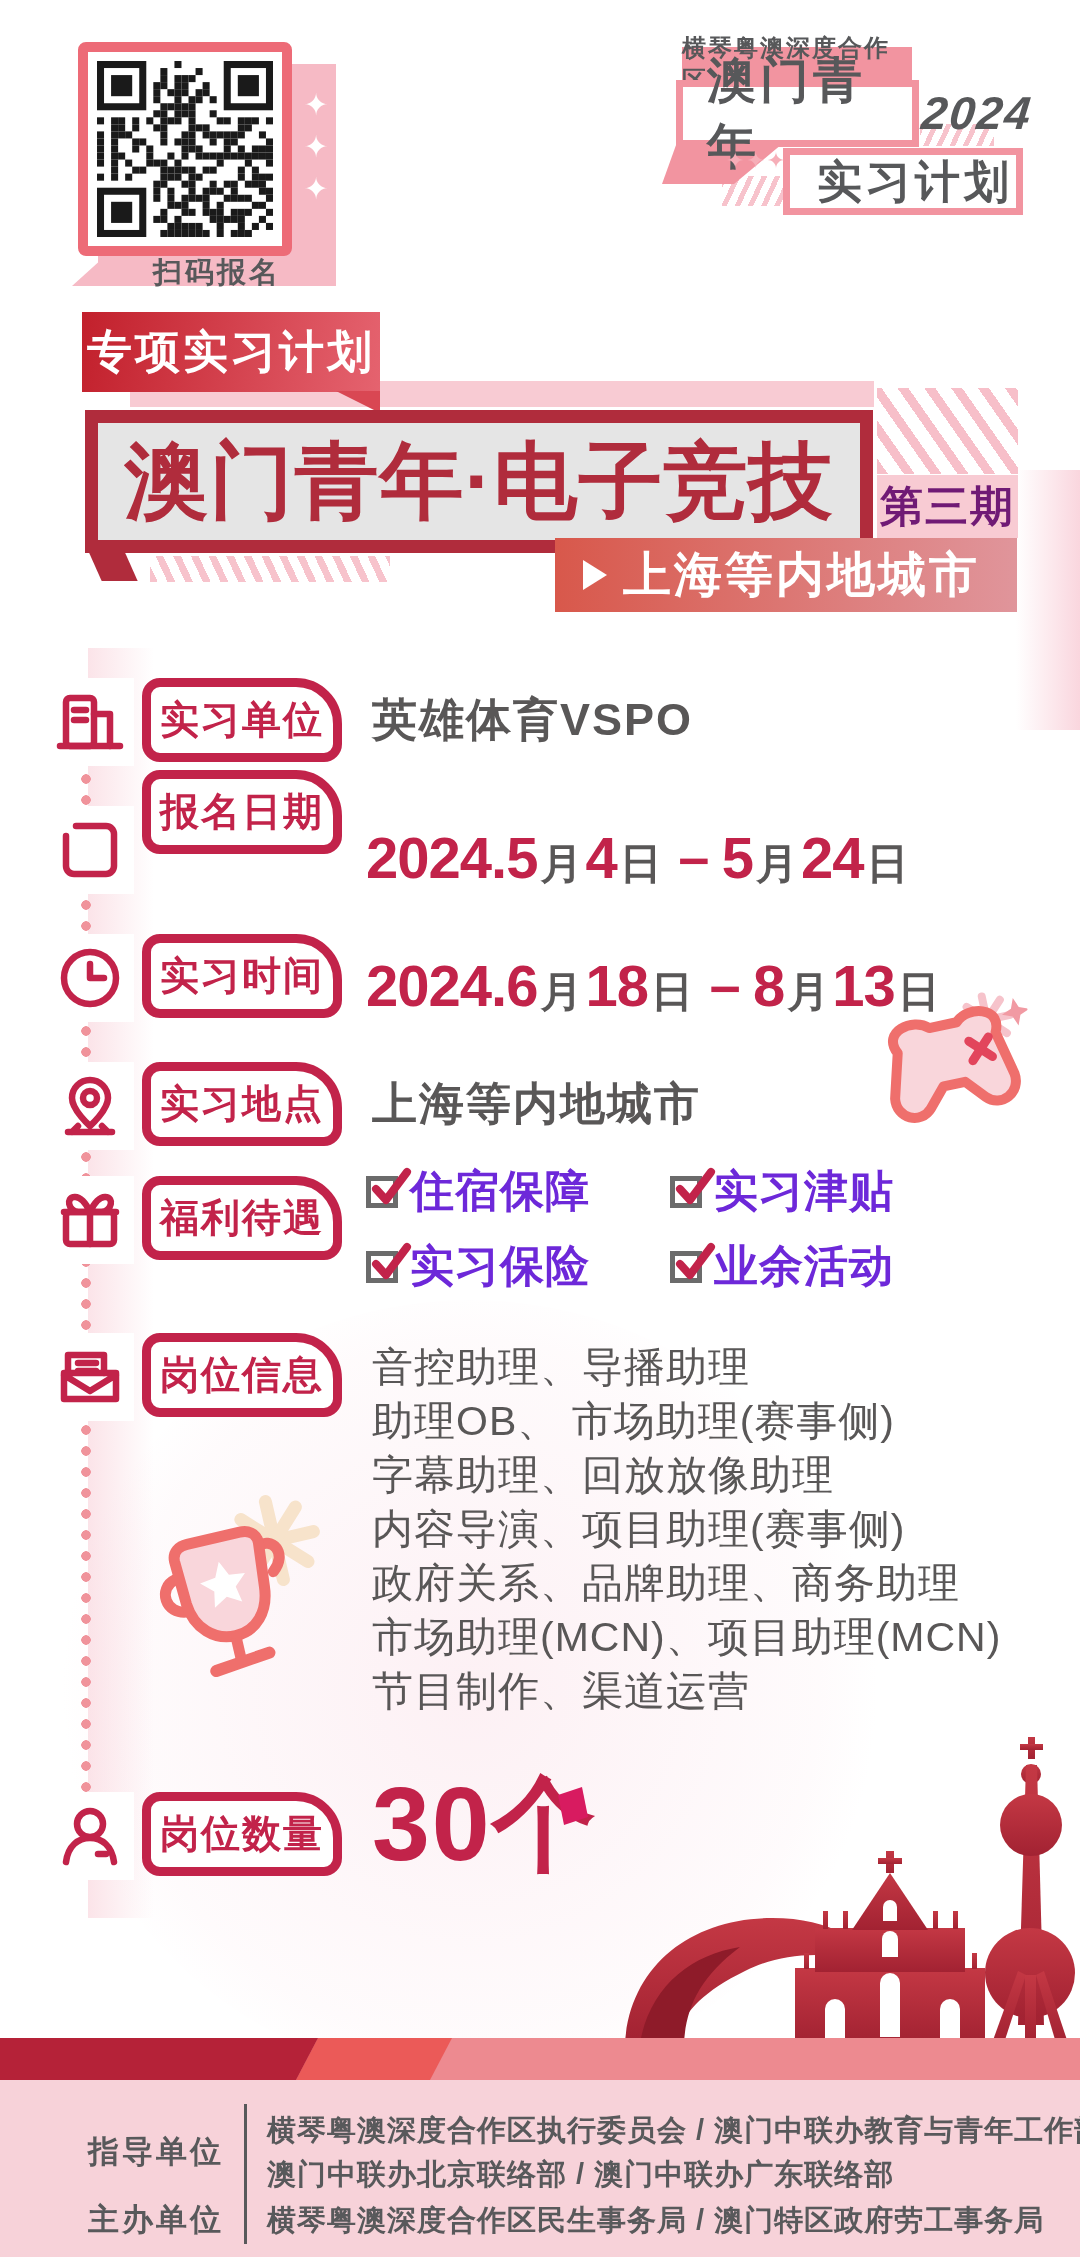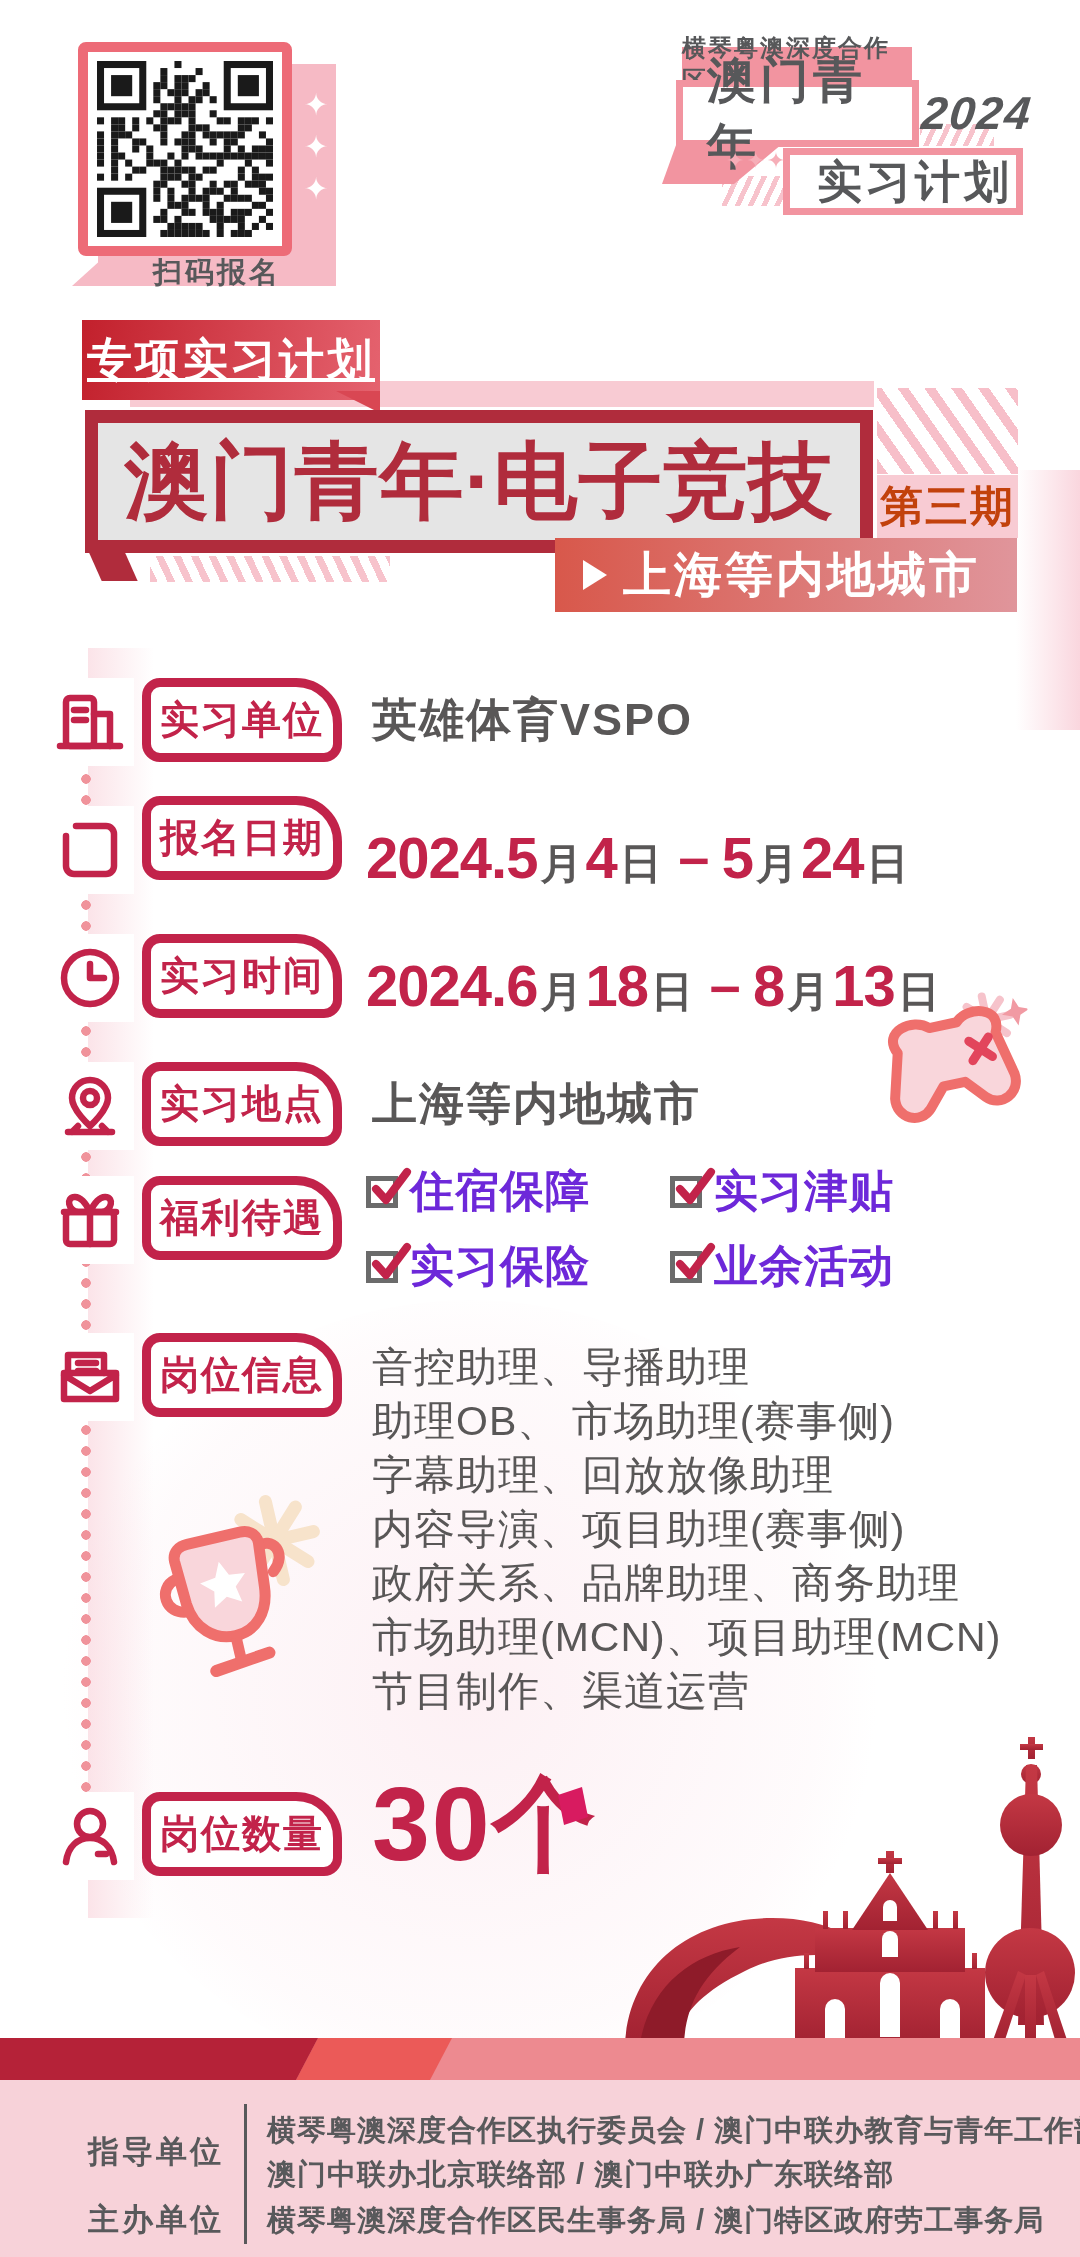--- a/index.html
+++ b/index.html
@@ -35,42 +35,42 @@
               clip-path:polygon(12% 0,100% 0,60% 100%,0 100%); z-index:1; }
   .logo-year { left:922px; top:86px; font-size:46px; font-weight:bold; font-style:italic;
               color:#57585A; transform:skewX(-6deg); letter-spacing:2px; z-index:2;}
   .hatch { background:repeating-linear-gradient(115deg,#F7C3CC 0 5px,transparent 5px 12px); }
   .logo-hatch1 { left:920px; top:124px; width:74px; height:22px; }
   .logo-hatch2 { left:722px; top:176px; width:64px; height:30px; }
   .logo-sparkles { left:726px; top:148px; width:70px; color:#F6AEB8; font-size:22px;
               letter-spacing:2px; z-index:3;}
 
   
-  .tag-banner { left:82px; top:320px; width:298px; height:80px;
+  .tag-banner { left:82px; top:312px; width:298px; height:80px;
               background:linear-gradient(100deg,#C2202C,#E5636F);
               display:flex; align-items:center; justify-content:center;
-              color:#fff; font-size:45px; font-weight:bold; letter-spacing:3px; z-index:2;text-decoration:underline;}
+              color:#fff; font-size:45px; font-weight:bold; letter-spacing:3px; z-index:2;}
   .tag-banner-tail { left:336px; top:391px; width:44px; height:22px; background:#D94753;
               clip-path:polygon(0 0,100% 0,100% 100%); z-index:2;}
   .pink-strip { left:130px; top:381px; width:744px; height:26px; background:#F8CBD3; z-index:0; }
 
   
   .title-box { left:85px; top:410px; width:788px; height:143px; background:#e5e5e5;
               border:13px solid #B02C3C; display:flex; align-items:center; justify-content:center;
               z-index:2; }
   .title-text { font-size:84px; font-weight:bold; color:#B02C3C; letter-spacing:1px; white-space:nowrap; }
   .title-tail { left:95px; top:551px; width:36px; height:30px; background:#B02C3C;
               transform:skewX(24deg); z-index:1;}
   .title-hatch { left:150px; top:556px; width:240px; height:26px; z-index:0;
               background:repeating-linear-gradient(65deg,#F7C3CC 0 7px,transparent 7px 16px); }
   .corner-hatch { left:877px; top:388px; width:141px; height:86px; z-index:1;
               background:repeating-linear-gradient(55deg,#F7BFC9 0 9px,transparent 9px 22px); }
   .phase-box { left:877px; top:475px; width:141px; height:63px; background:#F8CBD3;
               display:flex; align-items:center; justify-content:center;
-              color:#c2410c; font-size:43px; font-weight:bold; letter-spacing:2px; z-index:3;}
+              color:#701a75; font-size:43px; font-weight:bold; letter-spacing:2px; z-index:3;}
   .subtitle-bar { left:555px; top:538px; width:462px; height:74px;
               background:linear-gradient(90deg,#D8584B,#E0959B);
               display:flex; align-items:center; padding-left:28px; z-index:3;}
   .subtitle-arrow { width:0; height:0; border-left:24px solid #fff;
               border-top:15px solid transparent; border-bottom:15px solid transparent; }
   .subtitle-text { color:#fff; font-size:48px; font-weight:bold; letter-spacing:3px; margin-left:16px; white-space:nowrap;}
   .right-wash { left:1016px; top:470px; width:64px; height:260px;
               background:linear-gradient(to right,rgba(250,214,222,0),#FAD6DE); }
 
   
@@ -411,21 +411,21 @@
   </svg>
 </div>
 <div class="abs rtag" style="top:678px">实习单位</div>
 <div class="abs rvalue v-plain" style="top:678px">英雄体育VSPO</div>
 
 <div class="abs ricon" style="top:806px">
   <svg width="76" height="76" viewBox="0 0 76 76">
     <path d="M24,14 h30 a8,8 0 0 1 8,8 v32 a8,8 0 0 1 -8,8 h-32 a8,8 0 0 1 -8,-8 v-30"></path>
   </svg>
 </div>
-<div class="abs rtag" style="top:796px">报名日期</div>
+<div class="abs rtag" style="top:770px">报名日期</div>
 <div class="abs rvalue v-date" style="top:806px">
     <span class="dt-num">2024.5</span>
     <span class="dt-cn">月</span>
     <span class="dt-num">4</span>
     <span class="dt-cn">日</span>
     <span class="dt-num">－</span>
     <span class="dt-num">5</span>
     <span class="dt-cn">月</span>
     <span class="dt-num">24</span>
     <span class="dt-cn">日</span>

